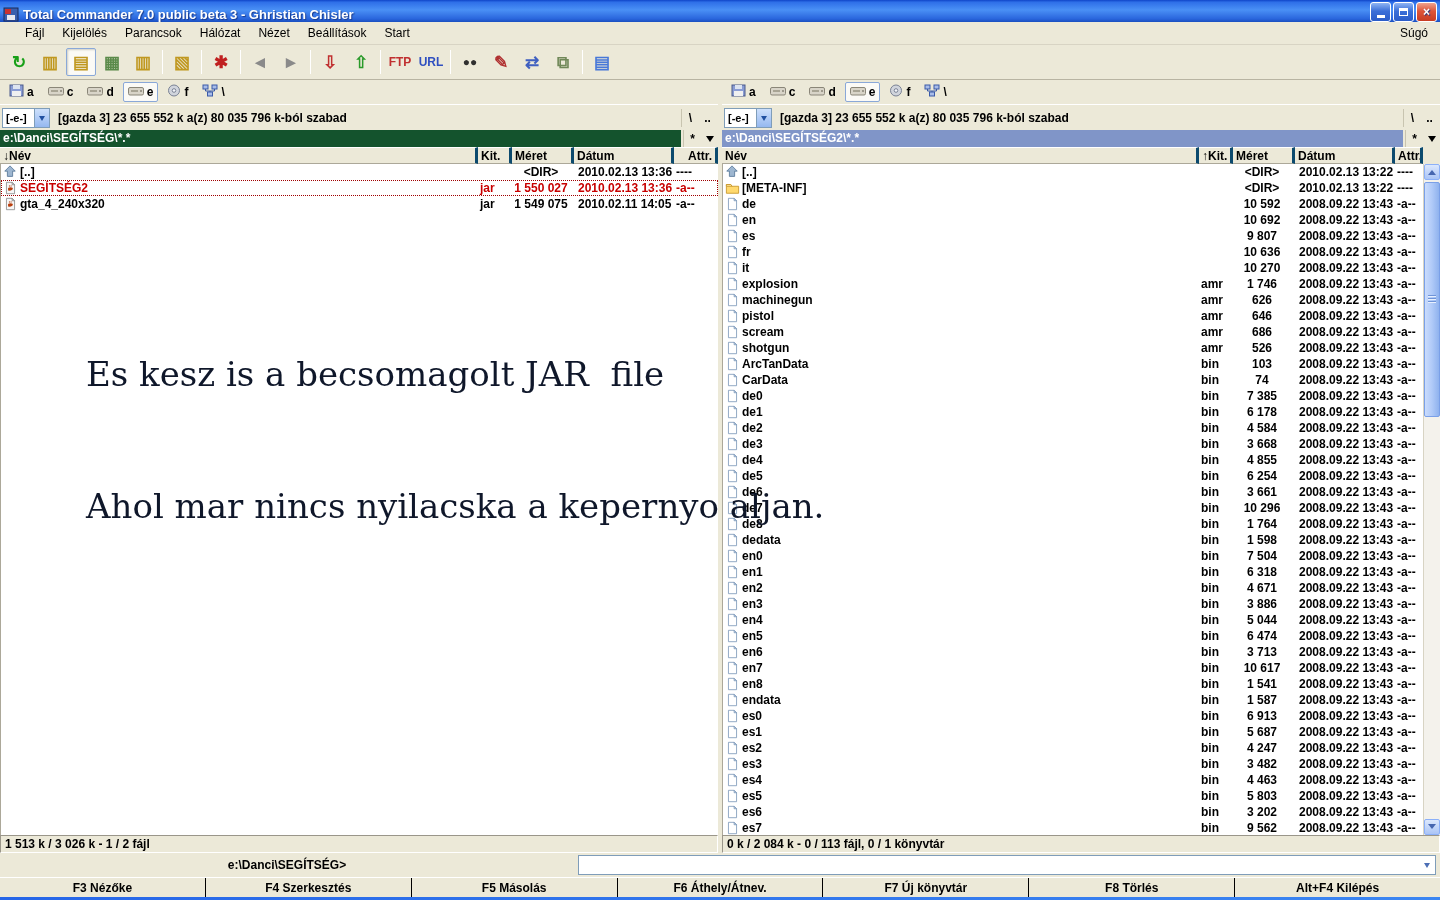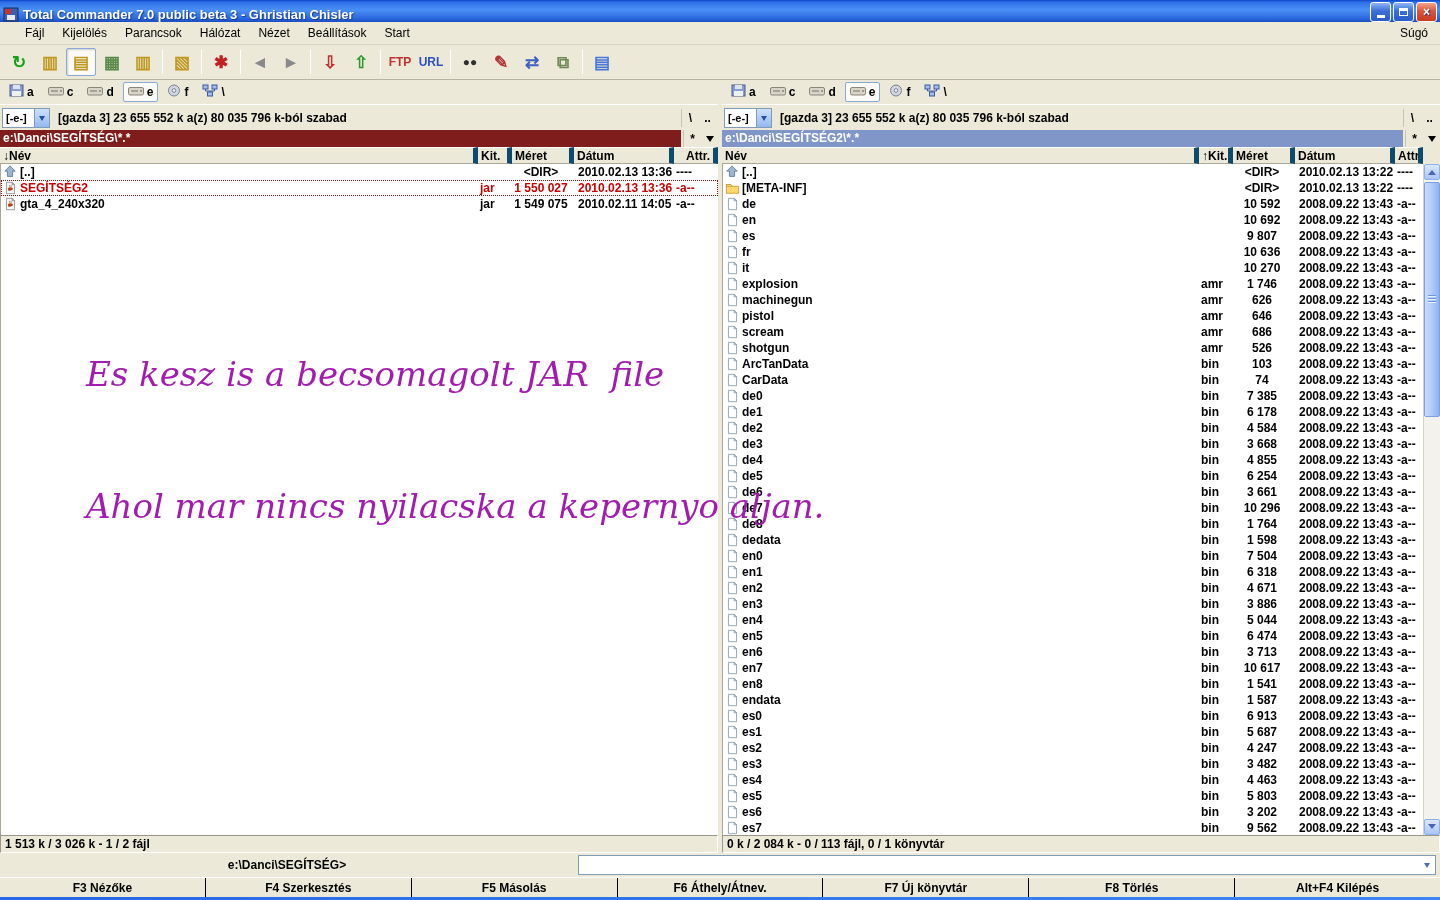--- a/index.html
+++ b/index.html
@@ -54,29 +54,29 @@
   .combo-btn{width:15px;height:18px;background:linear-gradient(180deg,#cde0fc,#95b8f0);
     border-left:1px solid #7f9db9;display:flex;align-items:center;justify-content:center}
   .tri-down{width:0;height:0;border:3px solid transparent;border-top:5px solid #2050a0;margin-top:4px}
   .dinfo{flex:1;padding-left:8px;font-weight:bold;white-space:nowrap;overflow:hidden}
   .smallbtn{min-width:17px;height:18px;display:flex;align-items:center;justify-content:center;
     font-weight:bold;padding:0 3px;cursor:default}
   .rowbtns{display:flex;border-left:1px solid #c8c4b0;margin-left:2px}
 
   .pathrow{height:17px;flex:0 0 17px;display:flex;align-items:stretch;background:#ece9d8}
   .pathbox{flex:1;color:#fff;font-weight:bold;padding:1px 0 0 3px;white-space:nowrap;overflow:hidden}
-  .pathbox.active{background:#7f1d1d}
+  .pathbox.active{background:#14532d}
   .pathbox.inactive{background:#8095c8}
   .pathrow .smallbtn{height:17px}
   .hist-tri{width:0;height:0;border:4px solid transparent;border-top:6px solid #000;margin-top:5px}
 
   .hdr{height:17px;flex:0 0 17px;display:grid;background:#ece9d8;font-weight:bold}
   .panel-left .hdr{grid-template-columns:18px 1fr 34px 62px 100px 44px}
   .panel-right .hdr{grid-template-columns:18px 1fr 34px 62px 100px 28px;margin-right:17px}
-  .hcell{border-right:5px solid #0c4a6e;border-top:1px solid #fff;border-bottom:1px solid #aca899;
+  .hcell{border-right:3px solid #0c4a6e;border-top:1px solid #fff;border-bottom:1px solid #aca899;
     padding:1px 3px;white-space:nowrap;overflow:hidden;cursor:default}
   .hcell.hname{grid-column:1 / 3}
   .hcell.hattr{text-align:right}
 
   .listwrap{flex:1;position:relative;min-height:0;border-left:1px solid #aca899;background:#fff;overflow:hidden}
   .filelist{position:absolute;inset:0;background:#fff}
   .panel-right .filelist{right:17px}
   .row{height:16px;display:grid;align-items:center;font-weight:bold;cursor:default}
   .panel-left .row{grid-template-columns:18px 1fr 34px 62px 100px 44px}
   .panel-right .row{grid-template-columns:18px 1fr 34px 62px 100px 28px}
@@ -113,21 +113,21 @@
 
   
   .fkeys{height:20px;flex:0 0 20px;display:flex;background:#ece9d8;border-top:1px solid #fff}
   .fkey{flex:1;display:flex;align-items:center;justify-content:center;font-weight:bold;
     border-left:1px solid #000000;cursor:default}
   .fkey:first-child{border-left:none}
   .bottom-strip{height:3px;flex:0 0 3px;background:linear-gradient(90deg,#2666e8,#3b86f2)}
 
   
   .annotation{position:absolute;left:86px;top:264px;z-index:5;font-family:"DejaVu Serif",serif;
-    font-style:italic;font-size:34px;line-height:44px;color:#a21caf;pointer-events:none;white-space:pre}
+    font-size:34px;line-height:44px;color:#0f172a;pointer-events:none;white-space:pre}
 </style>
 </head>
 <body>
 
 <div class="window">
 
   <div class="titlebar">
     <span class="app-icon">
       <svg width="16" height="15" viewBox="0 0 16 15">
           <rect x="1" y="1" width="14" height="13" fill="#3a5fae" stroke="#1a2a5a"></rect>

